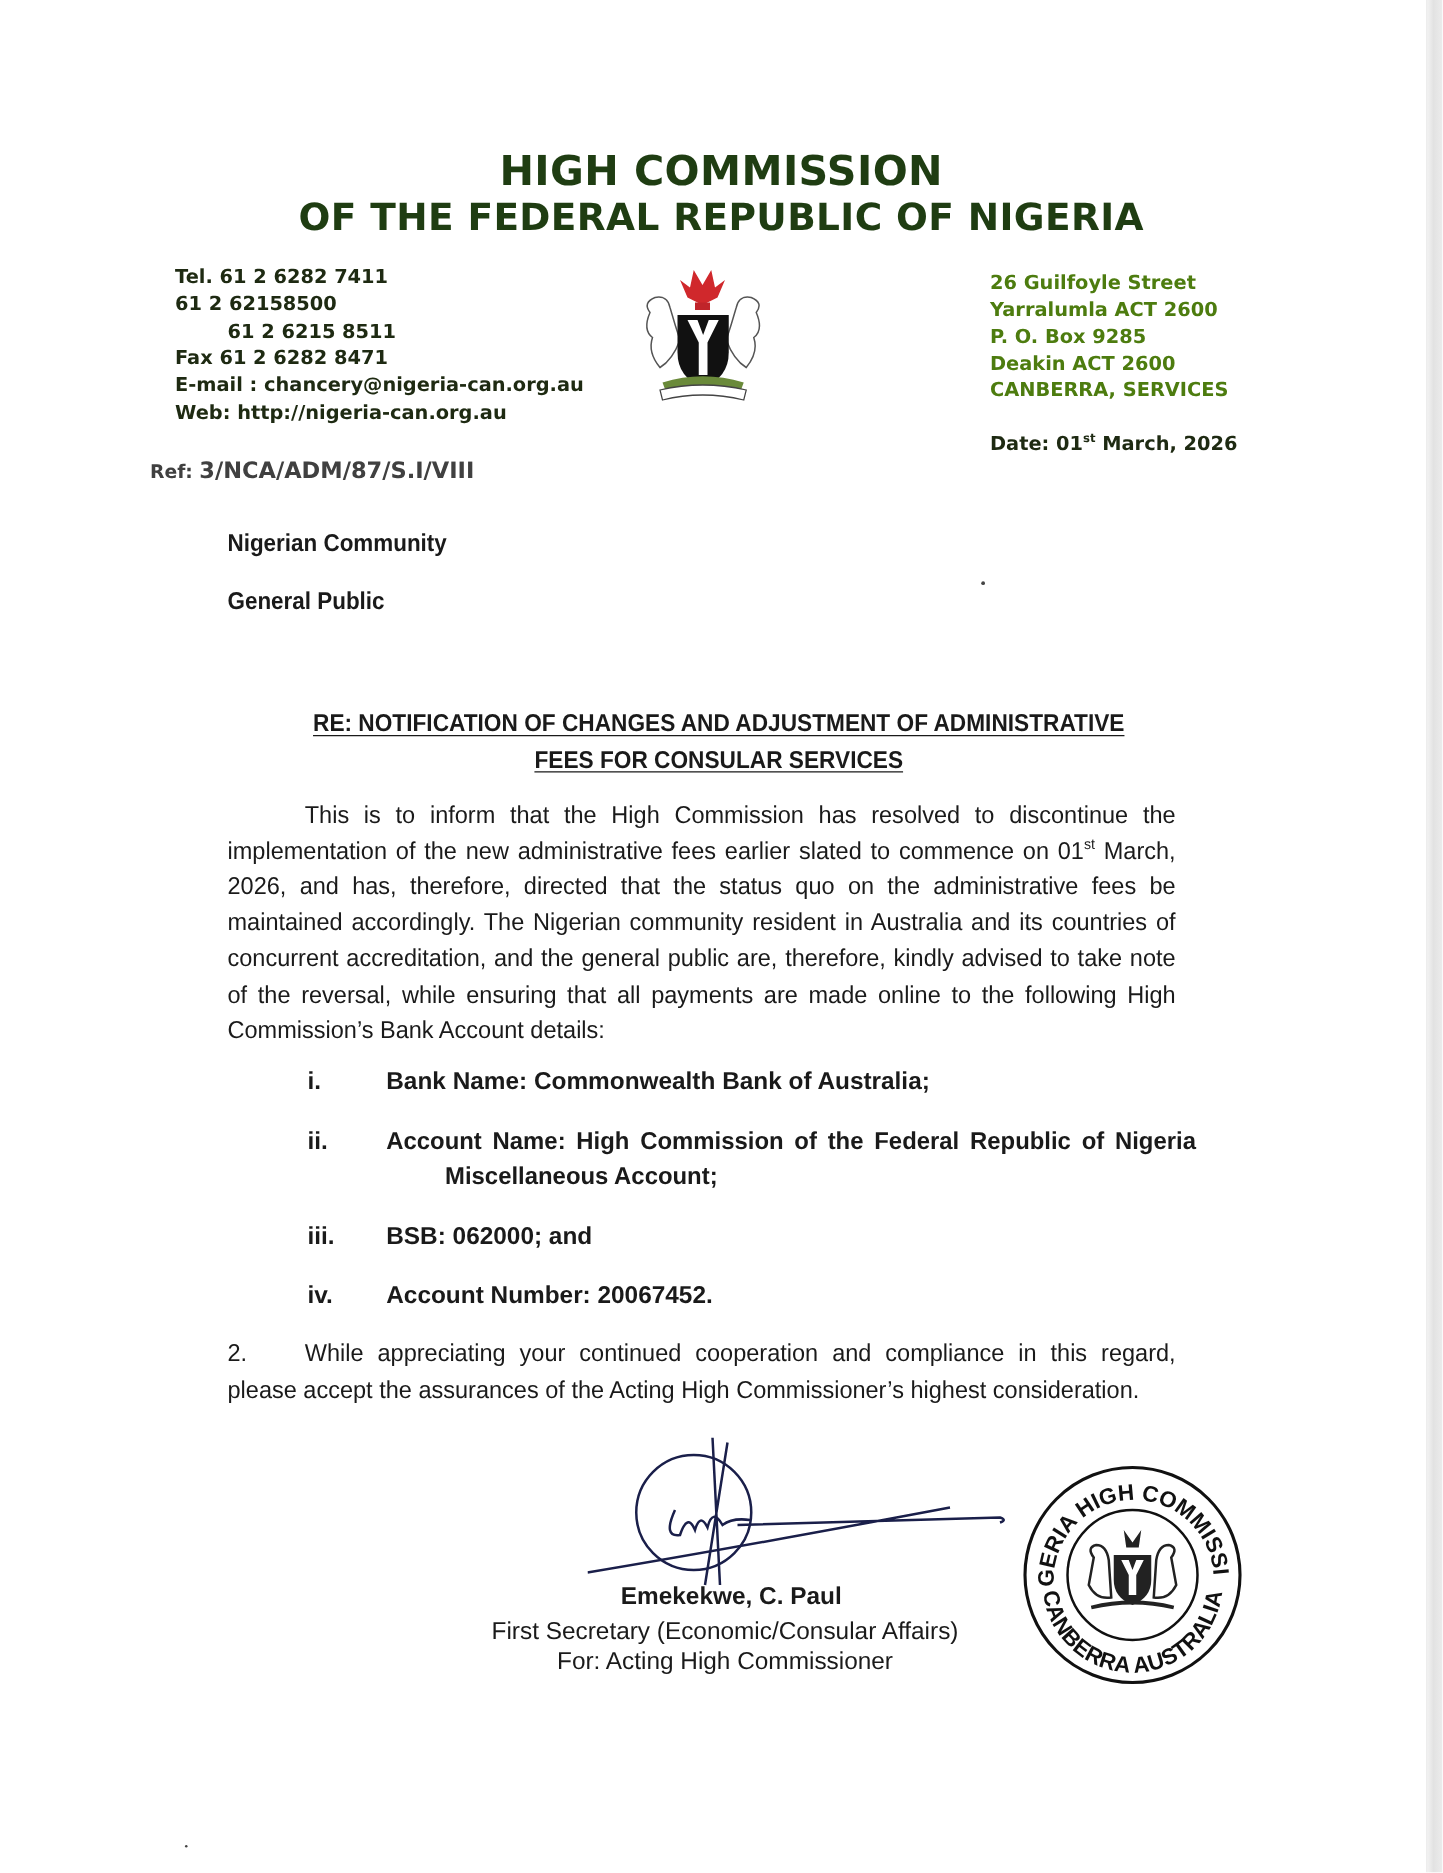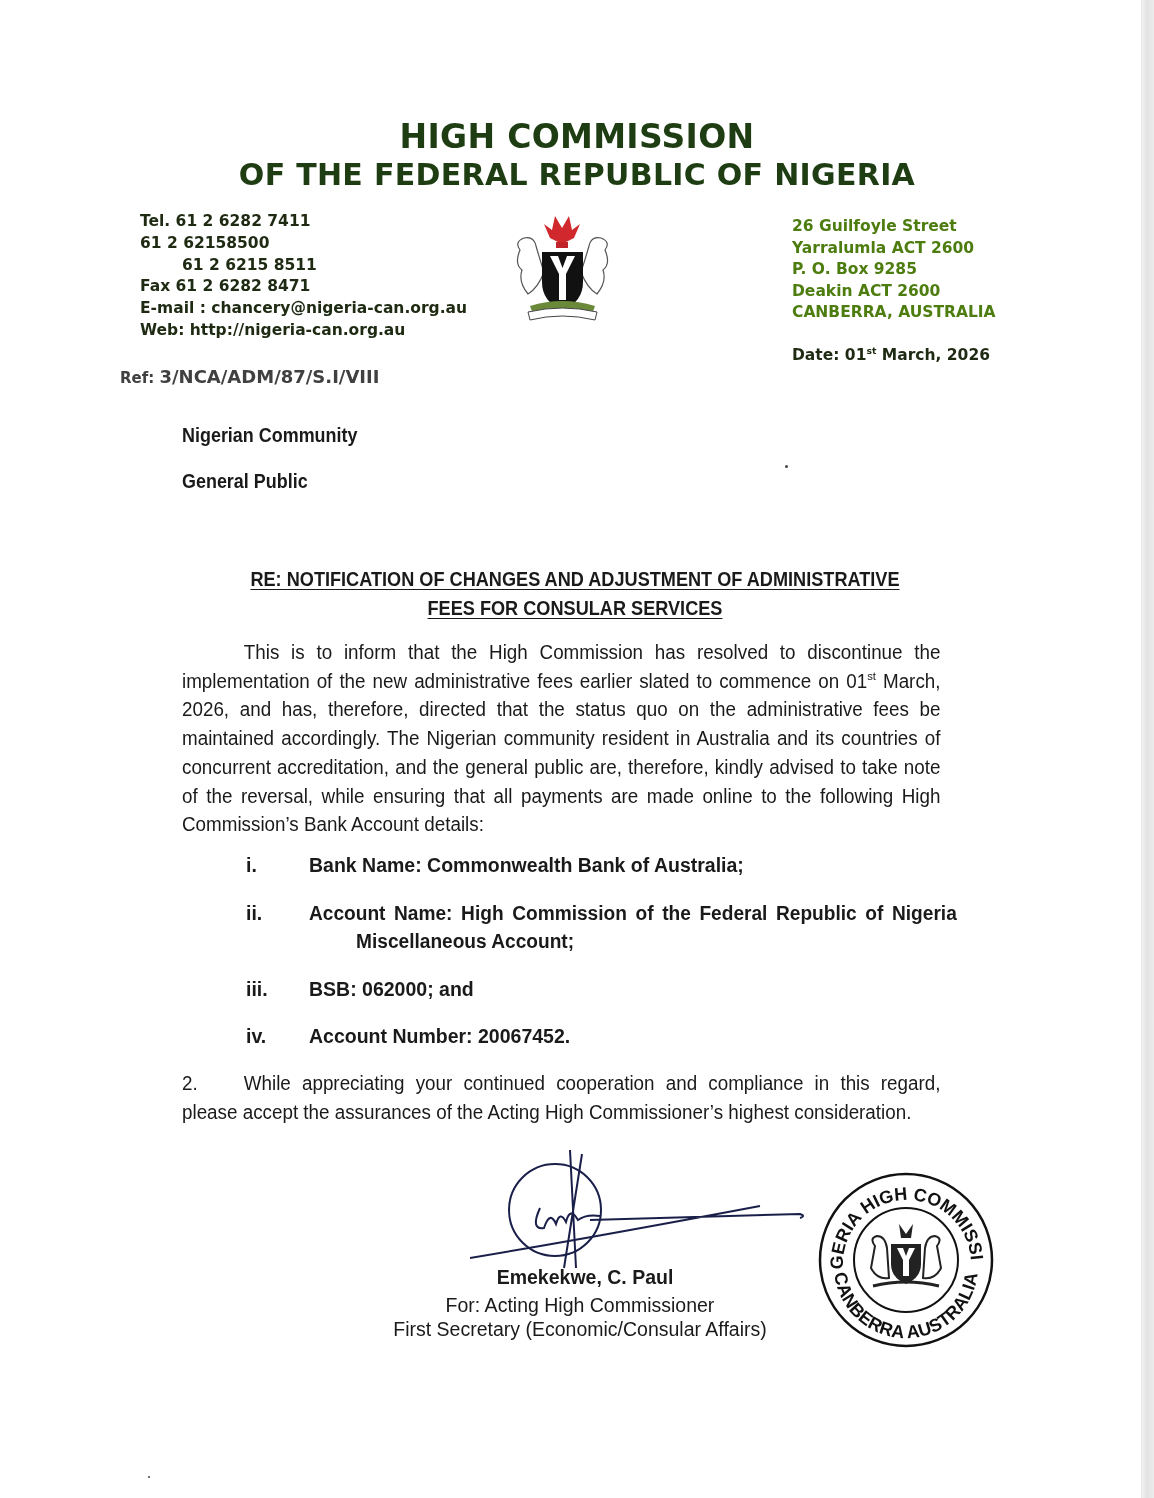--- a/index.html
+++ b/index.html
@@ -62,21 +62,21 @@
   <path d="M50 44 L58 44 L62.5 56 L67 44 L75 44 L66 62 L66 88 L59 88 L59 62 Z" fill="#fff"></path>
   <path d="M30 94 Q62 84 95 94 L92 102 Q62 94 33 102 Z" fill="#6a8a3a"></path>
   <path d="M28 100 Q62 92 97 100 L95 108 Q62 100 30 108 Z" fill="#fff" stroke="#444" stroke-width="1"></path>
 </svg>
 
 <div class="abs address">
   <div>26 Guilfoyle Street</div>
   <div>Yarralumla ACT 2600</div>
   <div>P. O. Box 9285</div>
   <div>Deakin ACT 2600</div>
-  <div>CANBERRA, AUSTRALIA</div>
+  <div>CANBERRA, SERVICES</div>
 </div>
 
 <div class="abs date"><span>Date: 01</span><sup>st</sup><span> March, 2026</span></div>
 
 <div class="abs ref"><span>Ref: </span><span class="refnum">3/NCA/ADM/87/S.I/VIII</span></div>
 
 <div class="abs addressee" id="to1">Nigerian Community</div>
 <div class="abs addressee" id="to2">General Public</div>
 <div class="abs dot" style="left:785px;top:465px"></div>
 
@@ -110,22 +110,22 @@
 
 <svg class="abs sig" viewBox="0 0 340 120">
   <circle cx="85" cy="60" r="46" fill="none" stroke="#1a1f4a" stroke-width="2"></circle>
   <path d="M100 0 L106 118 M112 4 L94 118" stroke="#1a1f4a" stroke-width="2" fill="none"></path>
   <path d="M70 58 Q60 80 74 78 Q80 60 86 74 Q90 60 96 72 Q100 56 108 70 Q116 64 130 66" stroke="#1a1f4a" stroke-width="2" fill="none"></path>
   <path d="M0 108 Q120 88 290 56 M120 70 L330 64 Q336 66 330 68" stroke="#1a1f4a" stroke-width="2" fill="none"></path>
 </svg>
 
 <div class="abs signame">Emekekwe, C. Paul</div>
 <div class="abs sigtitle">
+  <div>First Secretary (Economic/Consular Affairs)</div>
   <div>For: Acting High Commissioner</div>
-  <div>First Secretary (Economic/Consular Affairs)</div>
 </div>
 
 <svg class="abs stamp" viewBox="0 0 182 184">
   <defs>
     <path id="arcTop" d="M28 96 A64 64 0 0 1 156 96"></path>
     <path id="arcBot" d="M20 110 A72 72 0 0 0 162 110"></path>
   </defs>
   <circle cx="91" cy="92" r="86" fill="none" stroke="#111" stroke-width="2.5"></circle>
   <circle cx="91" cy="92" r="52" fill="none" stroke="#111" stroke-width="2"></circle>
   <text font-family="Liberation Sans, sans-serif" font-weight="bold" font-size="18" fill="#111"><textPath href="#arcTop" startOffset="50%" text-anchor="middle">NIGERIA HIGH COMMISSION</textPath></text>

